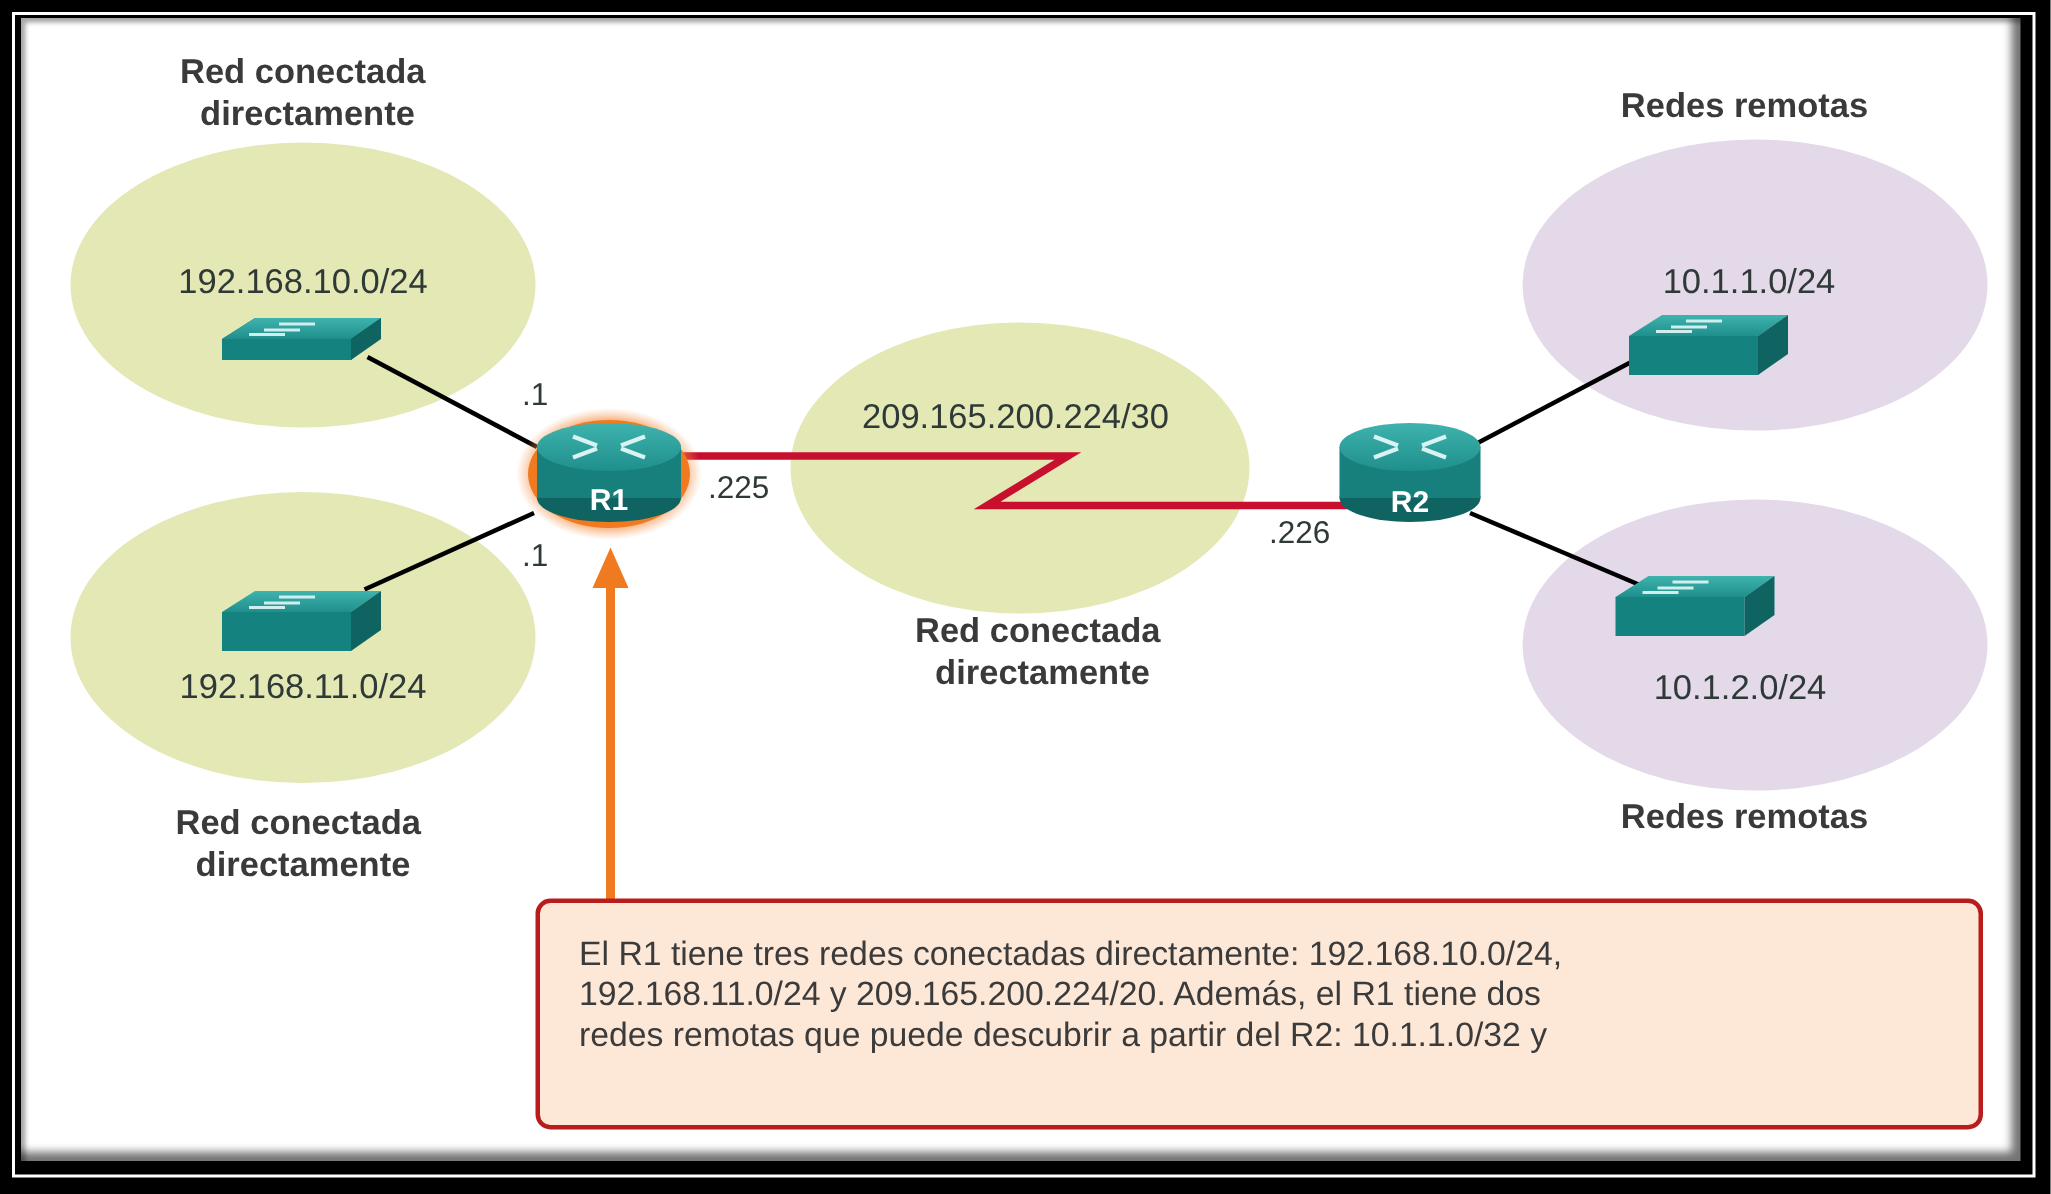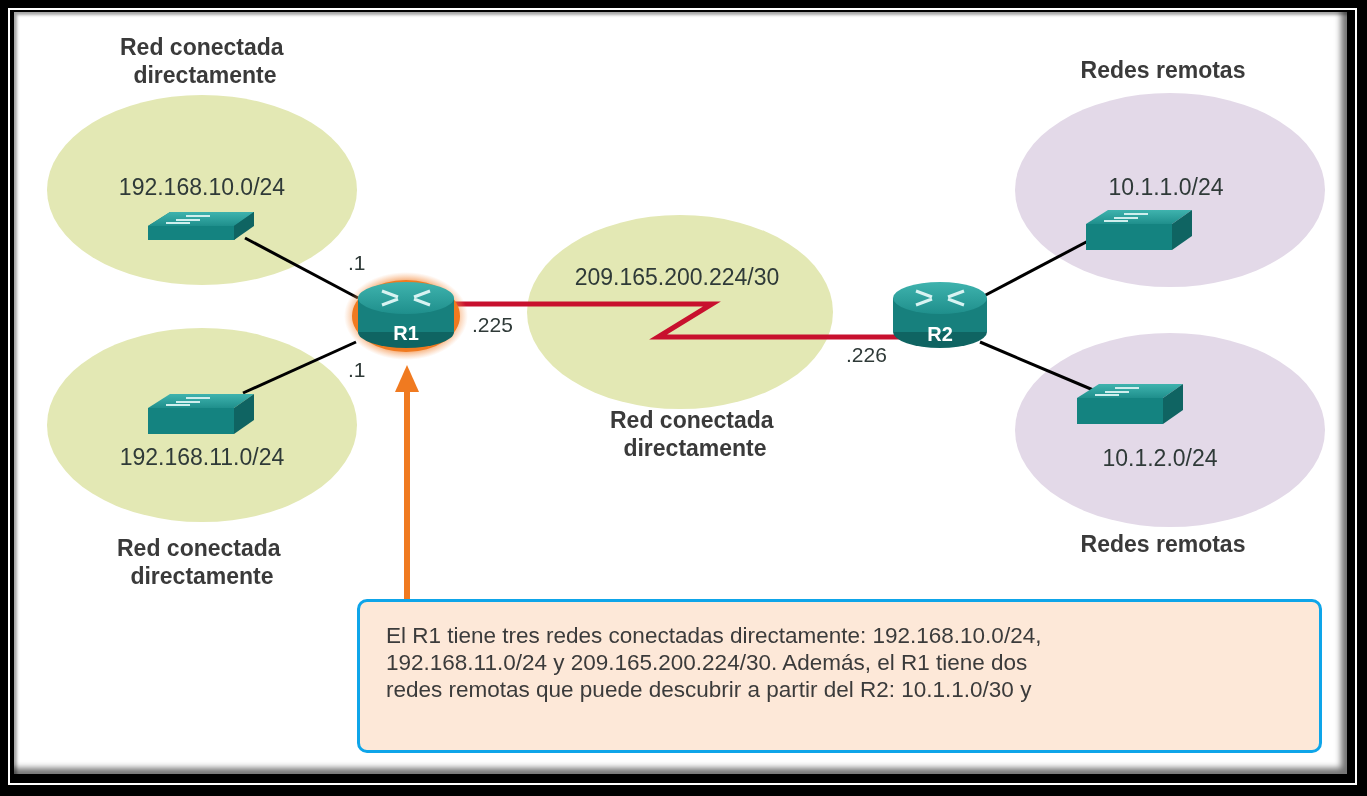--- a/index.html
+++ b/index.html
@@ -16,21 +16,21 @@
       background: #fff; box-sizing: border-box;
       box-shadow: inset -6px -6px 6px rgba(0,0,0,0.55), inset 3px 3px 3px rgba(0,0,0,0.35);
     }
     svg.diagram { position: absolute; left: 0; top: 0; }
     .lbl-bold { font-weight: bold; fill: #3a3a3a; font-size: 23px; }
     .lbl-net { fill: #2f3a38; font-size: 23px; }
     .lbl-ip { fill: #2f3a38; font-size: 21px; }
     .lbl-router { fill: #fff; font-weight: bold; font-size: 20px; }
     .callout {
       position: absolute; left: 357px; top: 599px; width: 965px; height: 154px;
-      background: #fde8d8; border: 3px solid #0ea5e9; border-radius: 10px; box-sizing: border-box;
+      background: #fde8d8; border: 3px solid #b91c1c; border-radius: 10px; box-sizing: border-box;
       padding: 20px 26px 0 26px;
       font-size: 22.5px; line-height: 27px; color: #3b3b3b;
     }
   </style>
 </head>
 <body>
 
 <div class="outer-frame"></div>
 <div class="canvas"></div>
 
@@ -147,15 +147,15 @@
   <text class="lbl-net" x="1160" y="466" text-anchor="middle">10.1.2.0/24</text>
 
   <text class="lbl-ip" x="348" y="270">.1</text>
   <text class="lbl-ip" x="348" y="377">.1</text>
   <text class="lbl-ip" x="472" y="332">.225</text>
   <text class="lbl-ip" x="846" y="362">.226</text>
 </svg>
 
 <div class="callout">
   <div>El R1 tiene tres redes conectadas directamente: 192.168.10.0/24,</div>
-  <div>192.168.11.0/24 y 209.165.200.224/30. Además, el R1 tiene dos</div>
-  <div>redes remotas que puede descubrir a partir del R2: 10.1.1.0/30 y</div>
+  <div>192.168.11.0/24 y 209.165.200.224/20. Además, el R1 tiene dos</div>
+  <div>redes remotas que puede descubrir a partir del R2: 10.1.1.0/32 y</div>
 </div>
 
 </body></html>

